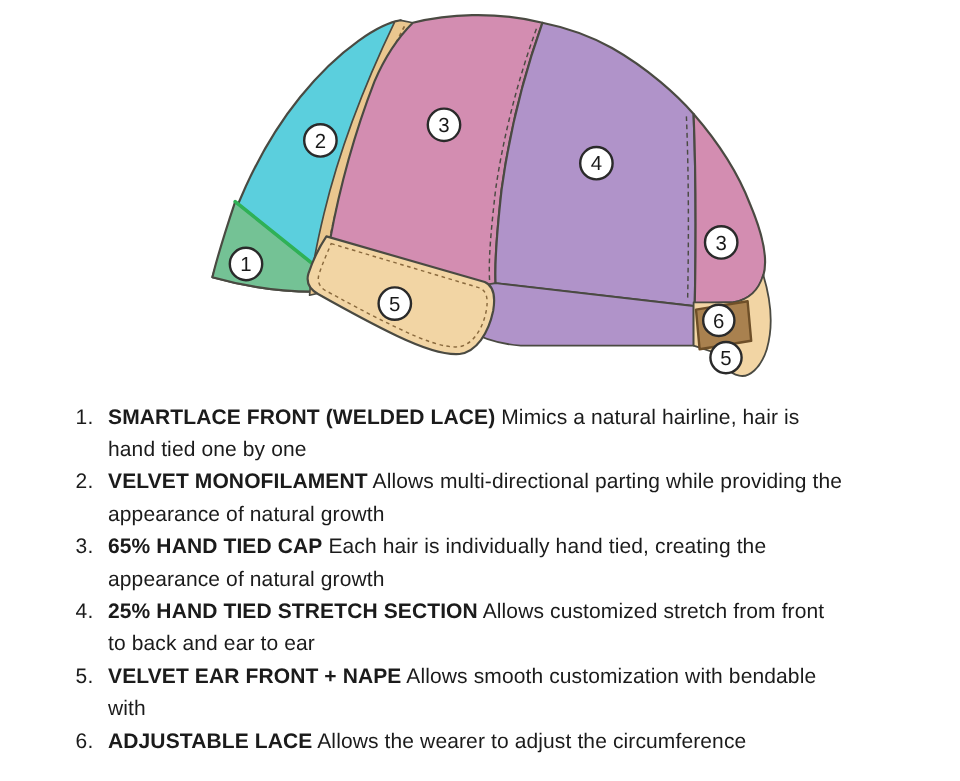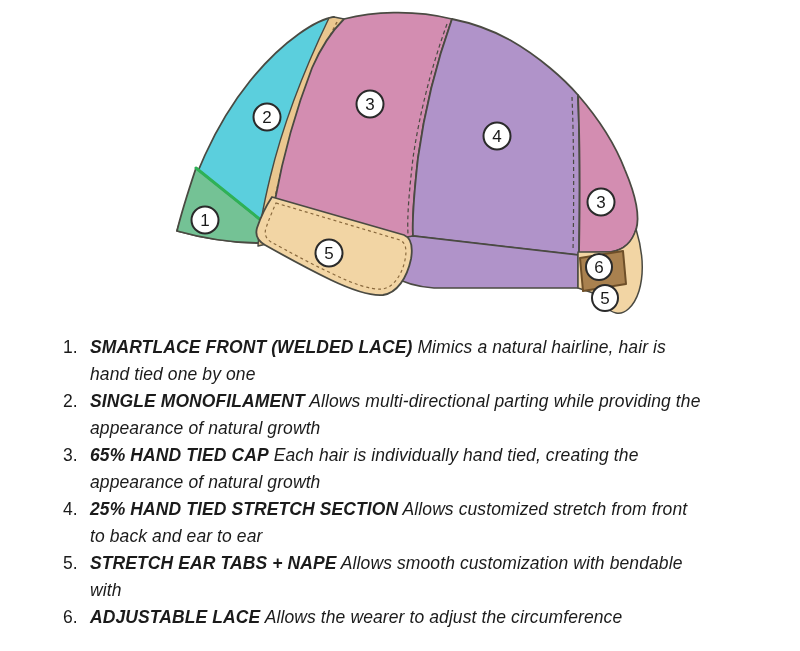--- a/index.html
+++ b/index.html
@@ -29,21 +29,21 @@
   ol.legend li {
     display: flex;
     font-size: 17.5px;
     line-height: 27px;
     color: #1b1b1b;
     letter-spacing: 0.1px;
   }
   ol.legend .num {
     flex: none; width: 27px;
   }
-  ol.legend .body { flex: 1; font-style: italic; }
+  ol.legend .body { flex: 1; }
   ol.legend b { font-weight: 700; }
 </style>
 </head>
 <body>
 
 <div class="diagram-wrap">
   <svg width="800" height="330" viewBox="0 0 800 330" xmlns="http://www.w3.org/2000/svg">
 
     <path stroke="#4A4A42" stroke-width="1.8" stroke-linejoin="round" d="M 177,231 C 192,182 212,128 250,81 C 284,39 318,19 334,17
              C 306,74 286,128 274,178 C 266,207 262,228 261,243
@@ -123,31 +123,31 @@
   </svg>
 </div>
 
 <ol class="legend">
   <li>
     <span class="num">1.</span>
     <span class="body"><b>SMARTLACE FRONT (WELDED LACE)</b> <span>Mimics a natural hairline, hair is hand tied one by one</span></span>
   </li>
   <li>
     <span class="num">2.</span>
-    <span class="body"><b>SINGLE MONOFILAMENT</b> <span>Allows multi-directional parting while providing the appearance of natural growth</span></span>
+    <span class="body"><b>VELVET MONOFILAMENT</b> <span>Allows multi-directional parting while providing the appearance of natural growth</span></span>
   </li>
   <li>
     <span class="num">3.</span>
     <span class="body"><b>65% HAND TIED CAP</b> <span>Each hair is individually hand tied, creating the appearance of natural growth</span></span>
   </li>
   <li>
     <span class="num">4.</span>
     <span class="body"><b>25% HAND TIED STRETCH SECTION</b> <span>Allows customized stretch from front to back and ear to ear</span></span>
   </li>
   <li>
     <span class="num">5.</span>
-    <span class="body"><b>STRETCH EAR TABS + NAPE</b> <span>Allows smooth customization with bendable with</span></span>
+    <span class="body"><b>VELVET EAR FRONT + NAPE</b> <span>Allows smooth customization with bendable with</span></span>
   </li>
   <li>
     <span class="num">6.</span>
     <span class="body"><b>ADJUSTABLE LACE</b> <span>Allows the wearer to adjust the circumference</span></span>
   </li>
 </ol>
 
 </body></html>

